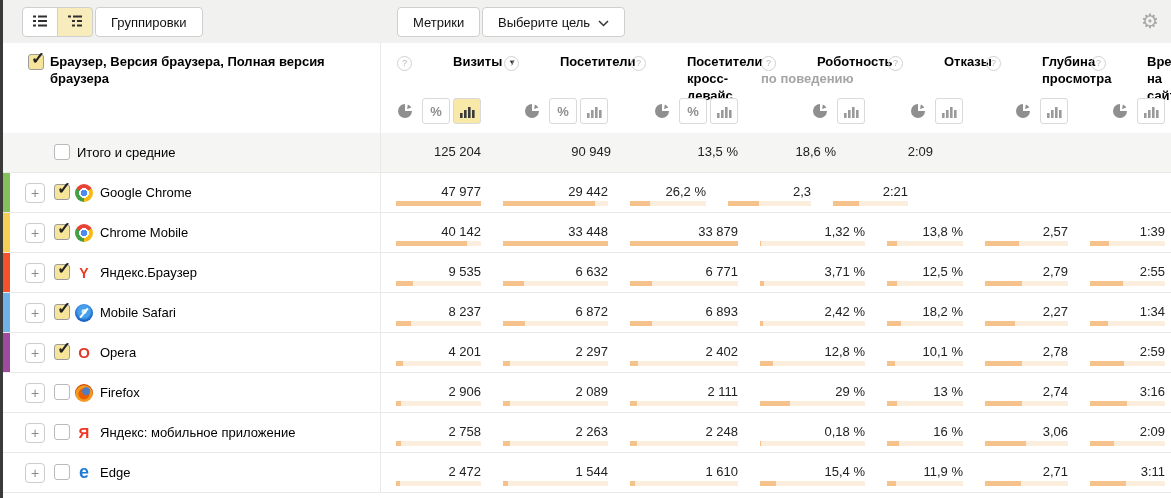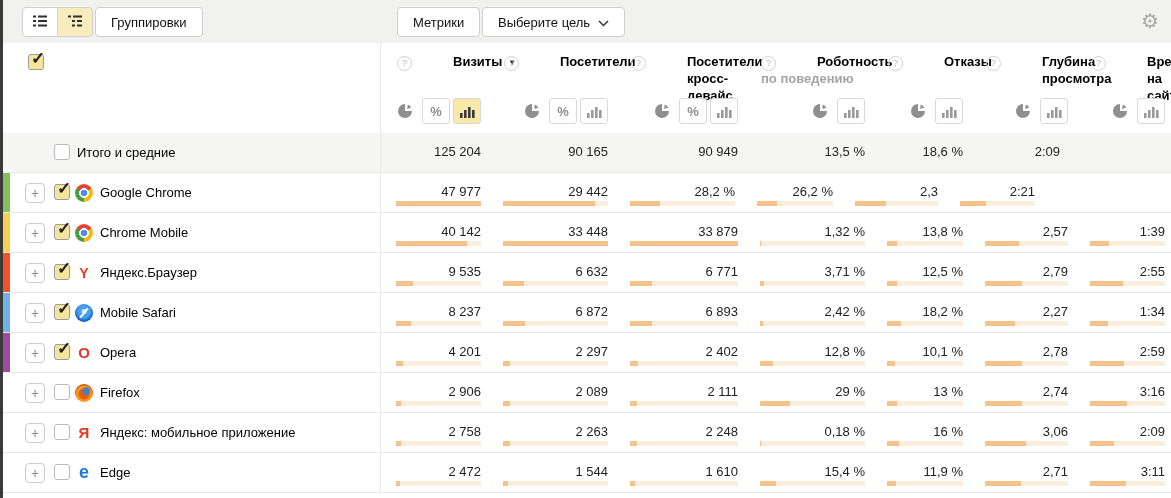--- a/index.html
+++ b/index.html
@@ -127,20 +127,21 @@
             <path d="M1 1 L5.5 5.5 L10 1" stroke="#333" stroke-width="1.5" fill="none"></path>
           </svg>
       </span>
     </button>
     <span class="gear">⚙</span>
   </div>
 
   <div class="header-row">
     <div class="dim-cell">
       <span class="cb checked dim-cb"></span>
+      <span class="dim-label">Браузер, Версия браузера, Полная версия браузера</span>
     </div>
     <div class="mcols" id="metric-headers">
         <div class="mh" style="width: 107px;">
           <div class="mh-line">
             <span class="qicon">?</span>
             <span class="mh-label">Визиты</span>
             <span class="sort">▼</span>
           </div>
           <div class="mh-toggles">
             <button class="tg pie">
@@ -322,23 +323,20 @@
   </div>
 
   <div id="rows">
       <div class="row totals">
         <span class="cb"></span>
         <span class="rlabel">Итого и средние</span>
         <div class="cells">
           <div class="cell" style="width: 107px;">
             <span class="num">125 204</span>
           </div>
-          <div class="cell" style="width: 127px;">
-            <span class="num">90 165</span>
-          </div>
           <div class="cell" style="width: 130px;">
             <span class="num">90 949</span>
           </div>
           <div class="cell" style="width: 127px;">
             <span class="num">13,5 %</span>
           </div>
           <div class="cell" style="width: 98px;">
             <span class="num">18,6 %</span>
           </div>
           <div class="cell" style="width: 97px;">
@@ -360,26 +358,20 @@
             <div class="track">
               <div class="fill" style="width: 100%;"></div>
             </div>
           </div>
           <div class="cell" style="width: 127px;">
             <span class="num">29 442</span>
             <div class="track">
               <div class="fill" style="width: 88%;"></div>
             </div>
           </div>
-          <div class="cell" style="width: 127px;">
-            <span class="num">28,2 %</span>
-            <div class="track">
-              <div class="fill" style="width: 28.2%;"></div>
-            </div>
-          </div>
           <div class="cell" style="width: 98px;">
             <span class="num">26,2 %</span>
             <div class="track">
               <div class="fill" style="width: 26.2%;"></div>
             </div>
           </div>
           <div class="cell" style="width: 105px;">
             <span class="num">2,3</span>
             <div class="track">
               <div class="fill" style="width: 37%;"></div>

